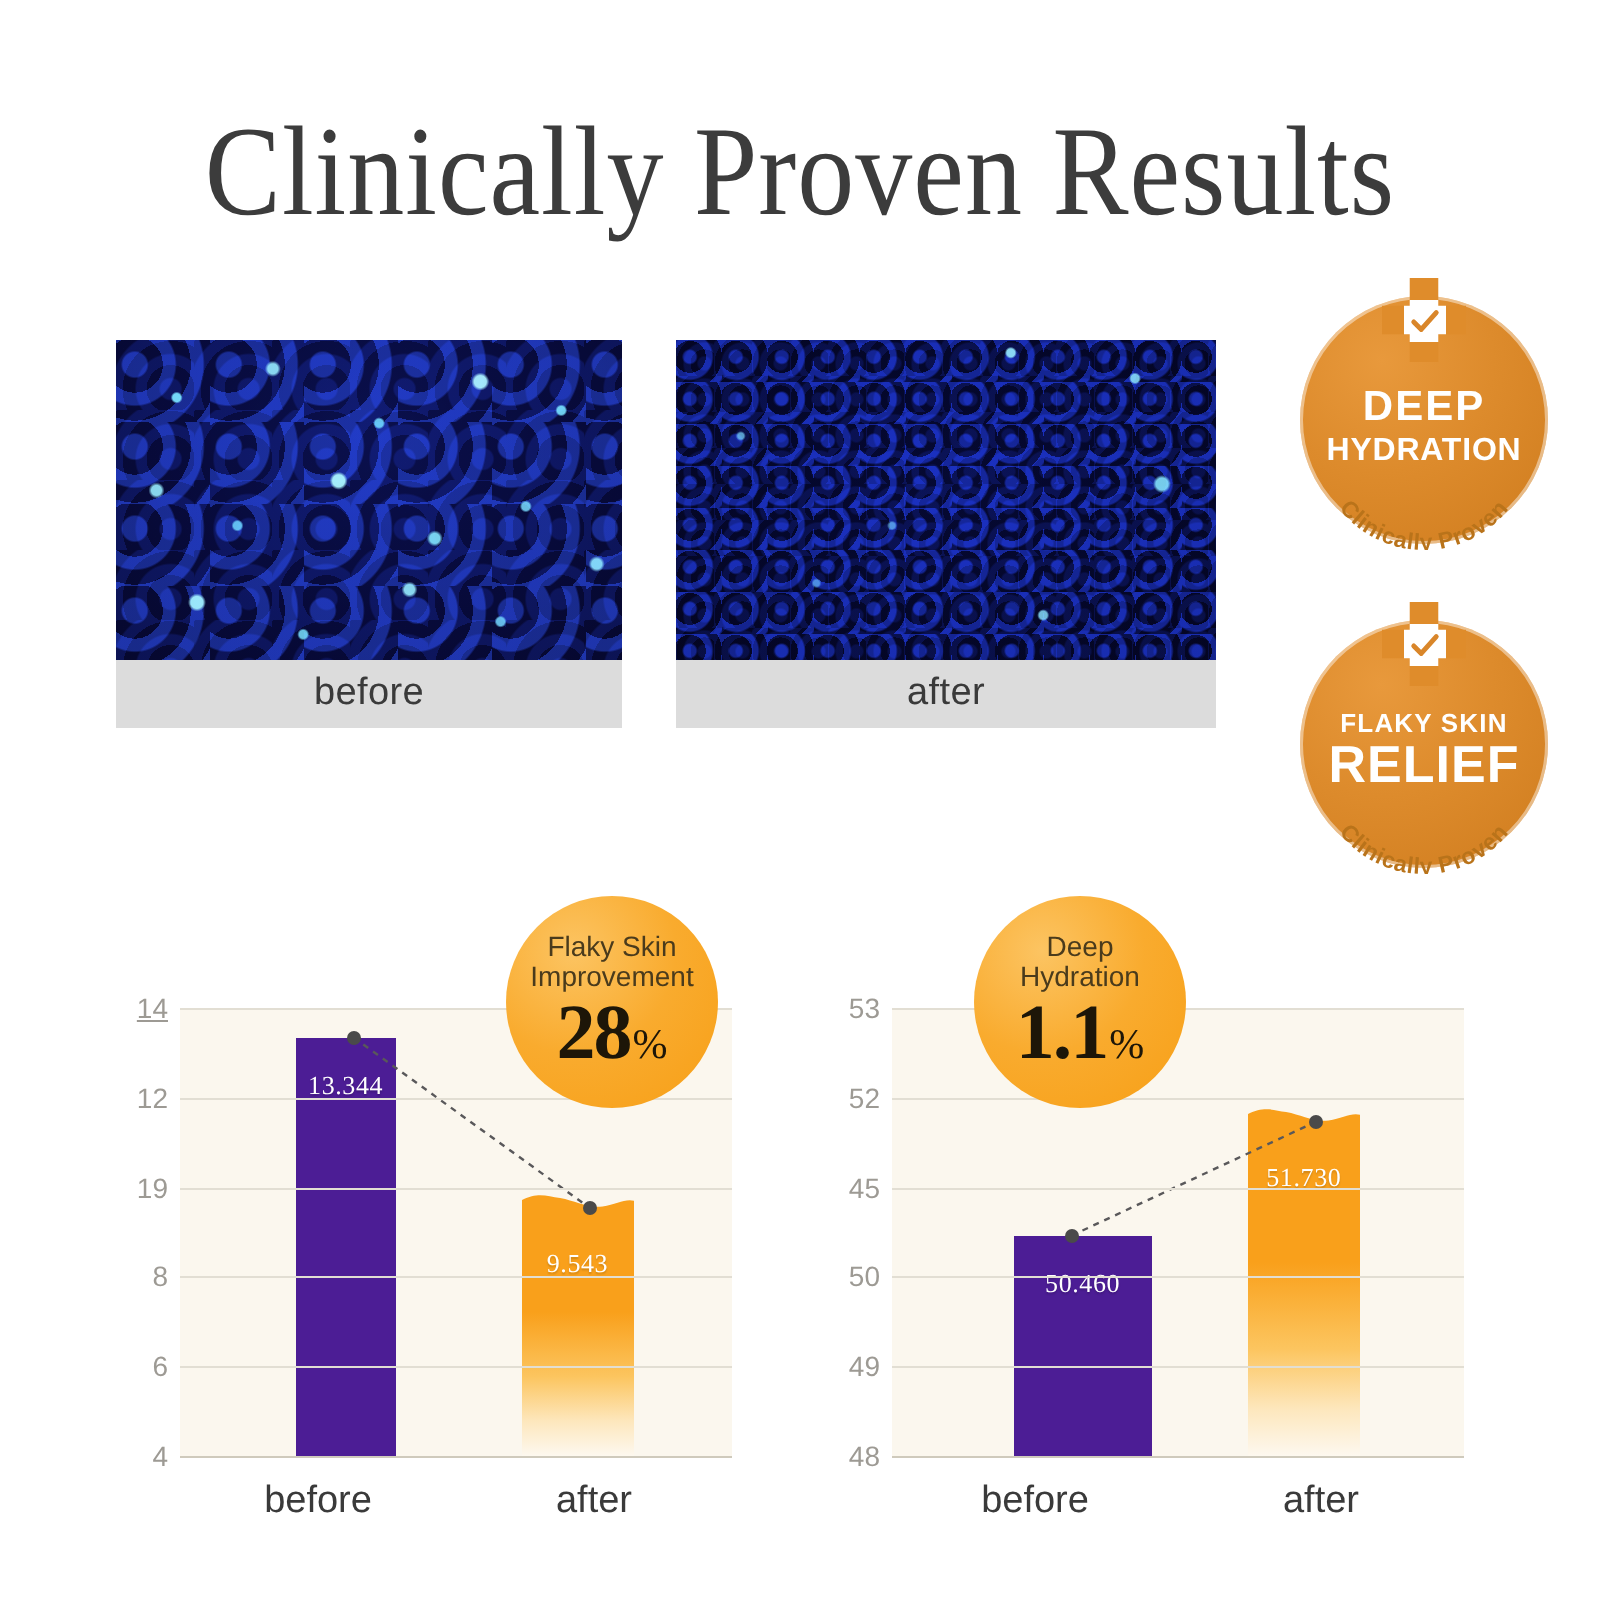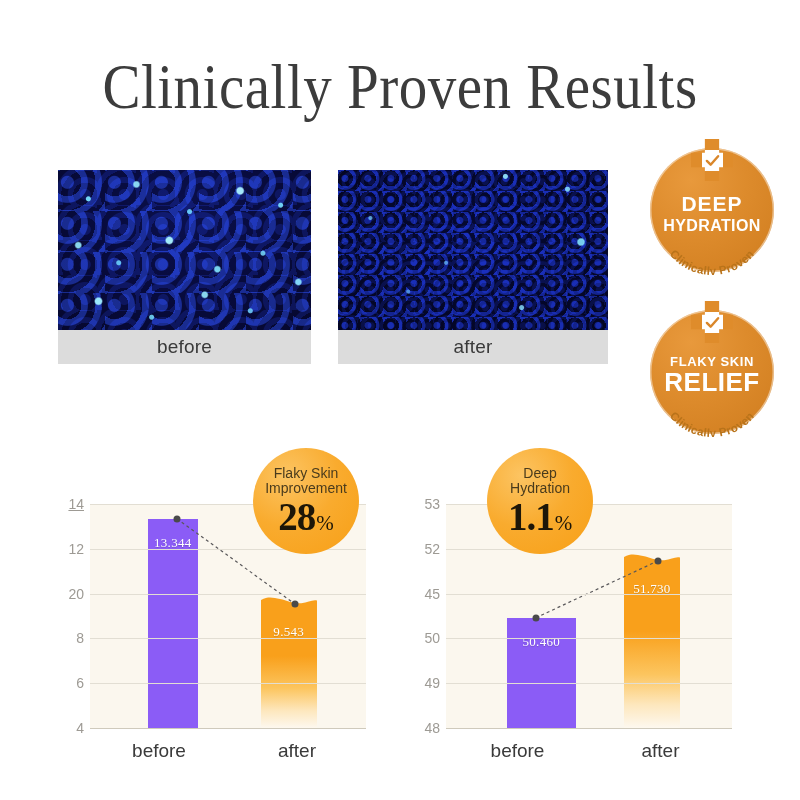--- a/index.html
+++ b/index.html
@@ -143,21 +143,21 @@
     position:absolute;left:0;right:0;height:1px;background:#e2ded3;
   }
   .gridline.base{background:#cfcabc;}
   .ytick{
     position:absolute;right:calc(100% + 6px);
     transform:translateY(-50%);
     font-size:14px;color:#9d9a94;white-space:nowrap;
     font-family:"Liberation Sans", sans-serif;
   }
   .bar{position:absolute;bottom:0;}
-  .bar.gray{background:#8b5cf6;}
+  .bar.gray{background:#4c1d95;}
   .bar.orange{
     background:linear-gradient(180deg,#f9a01b 0%,#f9a01b 42%,#fcc55f 68%,#fde7bd 86%,#fdf8ef 100%);
   }
   .bar .wave{
     position:absolute;left:0;right:0;top:-7px;height:9px;
     overflow:hidden;
   }
   .bar .wave svg{display:block;width:100%;height:9px;}
   .barval{
     position:absolute;left:0;right:0;
@@ -258,21 +258,21 @@
     <svg class="arc" viewBox="0 0 130 130">
       <path id="arcpath2" d="M 11,76 A 54,54 0 0 0 119,76" fill="none"></path>
       <text><textPath href="#arcpath2" startOffset="50%" text-anchor="middle">Clinically Proven</textPath></text>
     </svg>
   </div>
 
   <div class="chart" id="chart-left">
     <div class="plot">
       <div class="ytick" id="l-t0" style="top: 0px; text-decoration: underline;">14</div>
       <div class="ytick" id="l-t1" style="top: 44.8px;">12</div>
-      <div class="ytick" id="l-t2" style="top: 89.6px;">20</div>
+      <div class="ytick" id="l-t2" style="top: 89.6px;">19</div>
       <div class="ytick" id="l-t3" style="top: 134.4px;">8</div>
       <div class="ytick" id="l-t4" style="top: 179.2px;">6</div>
       <div class="ytick" id="l-t5" style="top: 224px;">4</div>
 
       <div class="bar gray" id="l-bar0" style="width: 50px; left: 57.8px; height: 209.306px;">
         <div class="barval" id="l-val0" style="top: 16px;">13.344</div>
       </div>
       <div class="bar orange" id="l-bar1" style="width: 56px; left: 170.72px; height: 124.163px;">
         <div class="wave">
           <svg viewBox="0 0 100 9" preserveAspectRatio="none">

